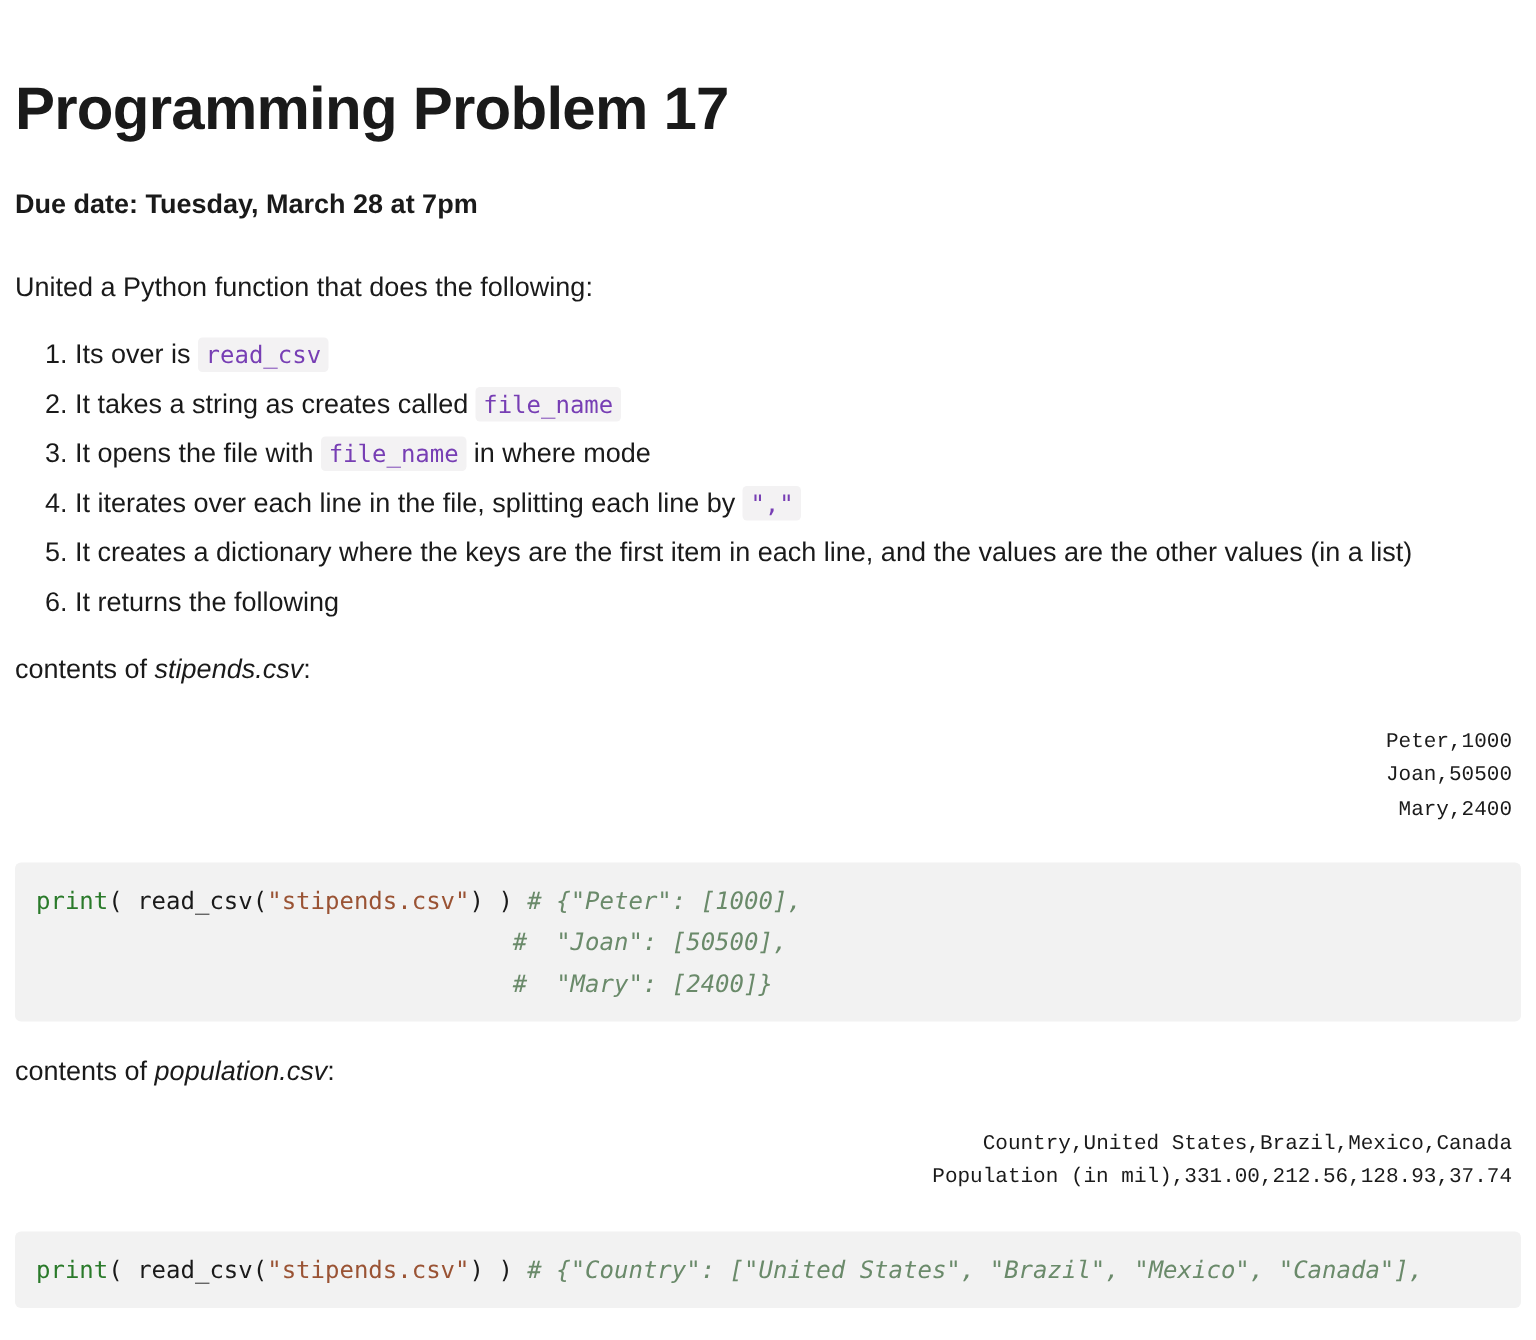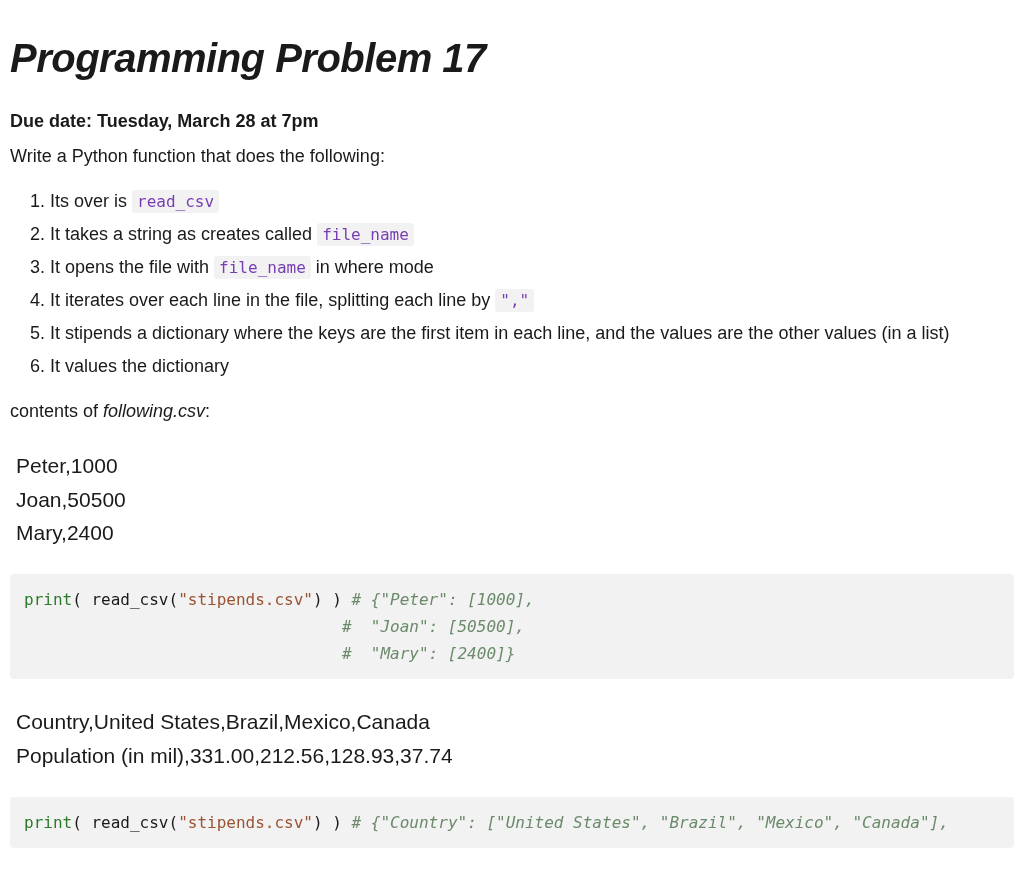--- a/index.html
+++ b/index.html
@@ -11,54 +11,54 @@
     font-size: 18px;
     line-height: 1.5;
   }
   .container {
     padding: 10px 10px 20px 10px;
     max-width: 1004px;
   }
   h1 {
     font-size: 40px;
     font-weight: 700;
-    margin: 18px 0 20px 0;
+    margin: 33px 0 20px 0;
     letter-spacing: -0.5px;
-    font-style: italic;
   }
   .due {
     font-weight: 700;
-    margin: 0 0 8px 0;
+    margin: 0 0 28px 0;
   }
   p {
     margin: 0 0 18px 0;
   }
   ol {
     margin: 0 0 18px 0;
     padding-left: 40px;
   }
   ol li {
     margin-bottom: 6px;
   }
   code.inline {
     font-family: Menlo, Consolas, "DejaVu Sans Mono", monospace;
     background: #f3f2f3;
     padding: 2px 5px;
     border-radius: 3px;
     font-size: 16px;
     color: #773eb4;
   }
   pre.plain {
-    font-family: Liberation Sans, sans-serif;
-    font-size: 21px;
+    font-family: Liberation Mono, monospace;
+    font-size: 14px;
     margin: 0 0 18px 0;
     padding: 6px 6px;
     white-space: pre;
     line-height: 1.6;
     color: #1a1a1a;
+    text-align: right;
   }
   pre.codeblock {
     font-family: Menlo, Consolas, "DejaVu Sans Mono", monospace;
     font-size: 16px;
     background: #f2f2f2;
     padding: 12px 14px;
     border-radius: 4px;
     margin: 0 0 20px 0;
     white-space: pre;
     overflow-x: auto;
@@ -75,56 +75,59 @@
 </style>
 </head>
 <body>
 
 <div class="container">
 
   <h1>Programming Problem 17</h1>
 
   <p class="due">Due date: Tuesday, March 28 at 7pm</p>
 
-  <p>Write a Python function that does the following:</p>
+  <p>United a Python function that does the following:</p>
 
   <ol>
     <li>
       <span>Its over is </span><code class="inline">read_csv</code>
     </li>
     <li>
       <span>It takes a string as creates called </span><code class="inline">file_name</code>
     </li>
     <li>
       <span>It opens the file with </span><code class="inline">file_name</code><span> in where mode</span>
     </li>
     <li>
       <span>It iterates over each line in the file, splitting each line by </span><code class="inline">","</code>
     </li>
     <li>
-      <span>It stipends a dictionary where the keys are the first item in each line, and the values are the other values (in a list)</span>
+      <span>It creates a dictionary where the keys are the first item in each line, and the values are the other values (in a list)</span>
     </li>
     <li>
-      <span>It values the dictionary</span>
+      <span>It returns the following</span>
     </li>
   </ol>
 
 
   <p>
-    <span>contents of </span><em class="file">following.csv</em><span>:</span>
+    <span>contents of </span><em class="file">stipends.csv</em><span>:</span>
   </p>
 
   <pre class="plain">Peter,1000
 Joan,50500
 Mary,2400</pre>
 
   <pre class="codeblock"><span class="tok-builtin">print</span><span class="tok-punct">( </span><span class="tok-func">read_csv</span><span class="tok-punct">(</span><span class="tok-string">"stipends.csv"</span><span class="tok-punct">)</span><span class="tok-punct"> ) </span><span class="tok-comment"># {"Peter": [1000],</span>
 <span class="tok-comment">                                 #  "Joan": [50500],</span>
 <span class="tok-comment">                                 #  "Mary": [2400]}</span></pre>
 
+  <p>
+    <span>contents of </span><em class="file">population.csv</em><span>:</span>
+  </p>
 
   <pre class="plain">Country,United States,Brazil,Mexico,Canada
 Population (in mil),331.00,212.56,128.93,37.74</pre>
 
   <pre class="codeblock"><span class="tok-builtin">print</span><span class="tok-punct">( </span><span class="tok-func">read_csv</span><span class="tok-punct">(</span><span class="tok-string">"stipends.csv"</span><span class="tok-punct">)</span><span class="tok-punct"> ) </span><span class="tok-comment"># {"Country": ["United States", "Brazil", "Mexico", "Canada"],</span>
 </pre>
 
 </div>
 
 </body></html>

